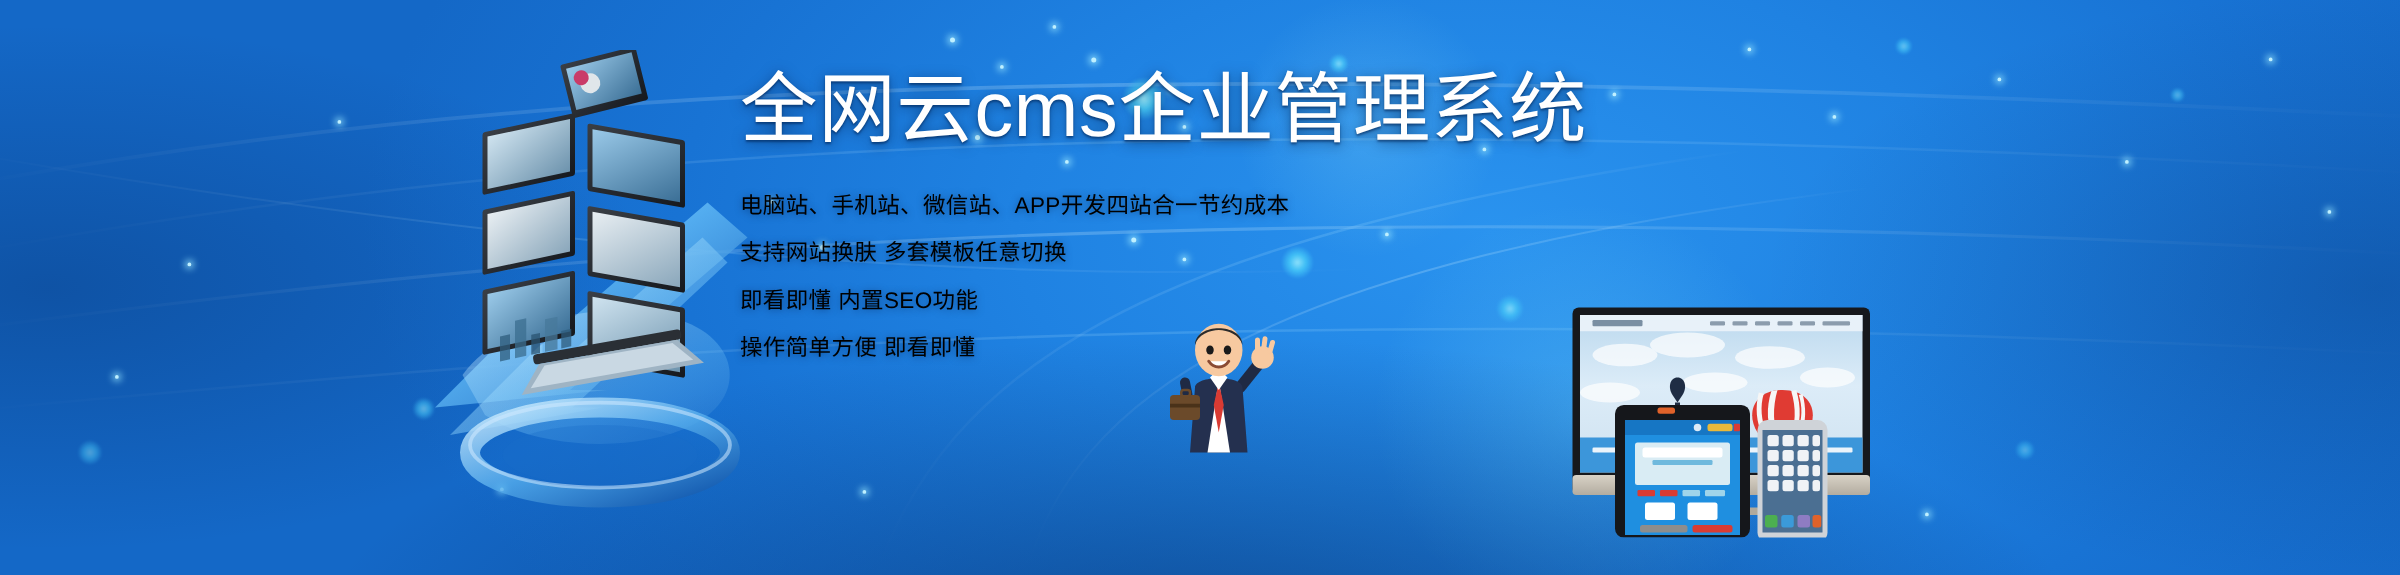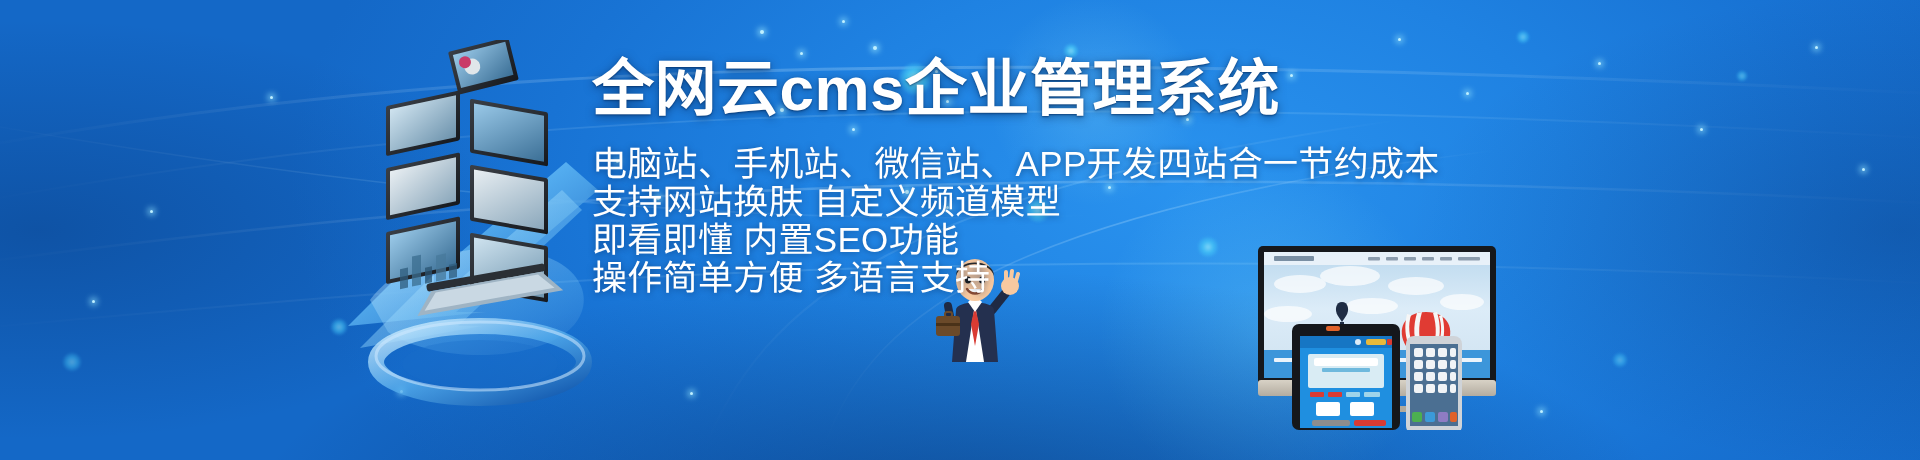--- a/index.html
+++ b/index.html
@@ -54,31 +54,31 @@
   
   .copy {
     position:absolute;
     left:592px; top:54px;
     width:700px;
     z-index:9;
   }
   .title {
     font-size:62px;
     line-height:1.12;
-    font-weight:700;
+    font-weight:400;
     color:#ffffff;
     letter-spacing:.5px;
     white-space:nowrap;
     text-shadow:0 2px 10px rgba(2,34,80,.55), 0 1px 2px rgba(2,34,80,.6);
   }
   .bullets { margin-top:22px; }
   .bullet {
-    font-size:35px;
+    font-size:18px;
     line-height:38px;
-    color:#ffffff;
+    color:#000000;
     white-space:nowrap;
     letter-spacing:.3px;
     text-shadow:0 1px 6px rgba(2,34,80,.5);
   }
 
   
   .cube-art { position:absolute; left:330px; top:40px; width:300px; height:330px; z-index:6; }
   .arrow-art { position:absolute; left:330px; top:150px; width:300px; height:270px; z-index:5; }
 
   
@@ -249,23 +249,23 @@
       <rect x="29" y="22" width="7" height="16" fill="#2a5472"></rect>
       <rect x="40" y="12" width="10" height="26" fill="#47799b"></rect>
       <rect x="53" y="24" width="8" height="14" fill="#2f5d7e"></rect>
     </g>
   </svg>
 
   <div class="copy">
     <div class="title">全网云cms企业管理系统</div>
     <div class="bullets">
       <div class="bullet">电脑站、手机站、微信站、APP开发四站合一节约成本</div>
-      <div class="bullet">支持网站换肤  自定义频道模型</div>
+      <div class="bullet">支持网站换肤  多套模板任意切换</div>
       <div class="bullet">即看即懂  内置SEO功能</div>
-      <div class="bullet">操作简单方便 多语言支持</div>
+      <div class="bullet">操作简单方便 即看即懂</div>
     </div>
   </div>
 
   <svg class="mascot" viewBox="0 0 90 120">
 
     <path d="M62,60 L78,40" stroke="#1f2a44" stroke-width="9" stroke-linecap="round"></path>
     <circle cx="80" cy="36" r="9" fill="#f7c9a0"></circle>
     <path d="M76,30 L76,22 M81,29 L82,21 M86,31 L88,24" stroke="#f7c9a0" stroke-width="4" stroke-linecap="round"></path>
 
     <path d="M26,60 C26,50 64,50 64,60 L68,112 L22,112 Z" fill="#24304f"></path>

